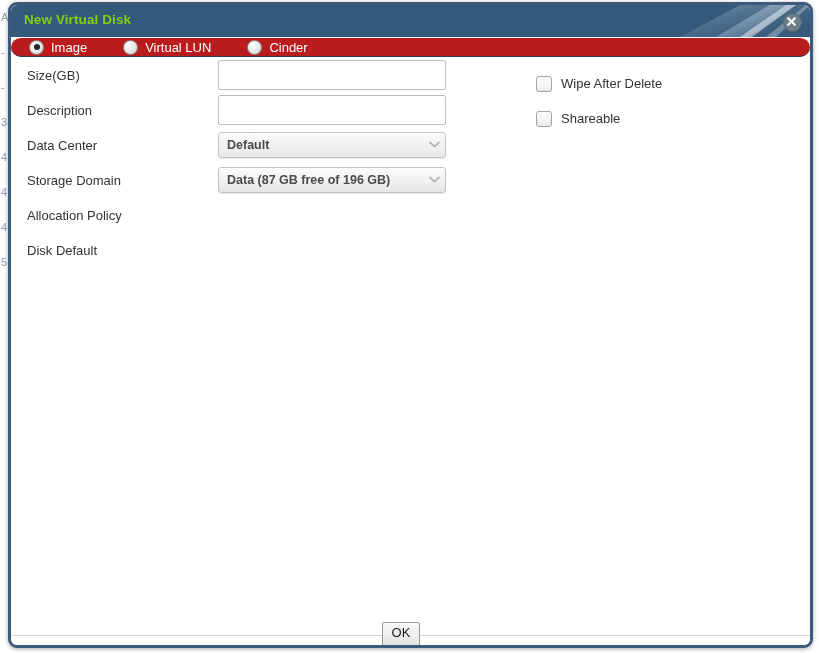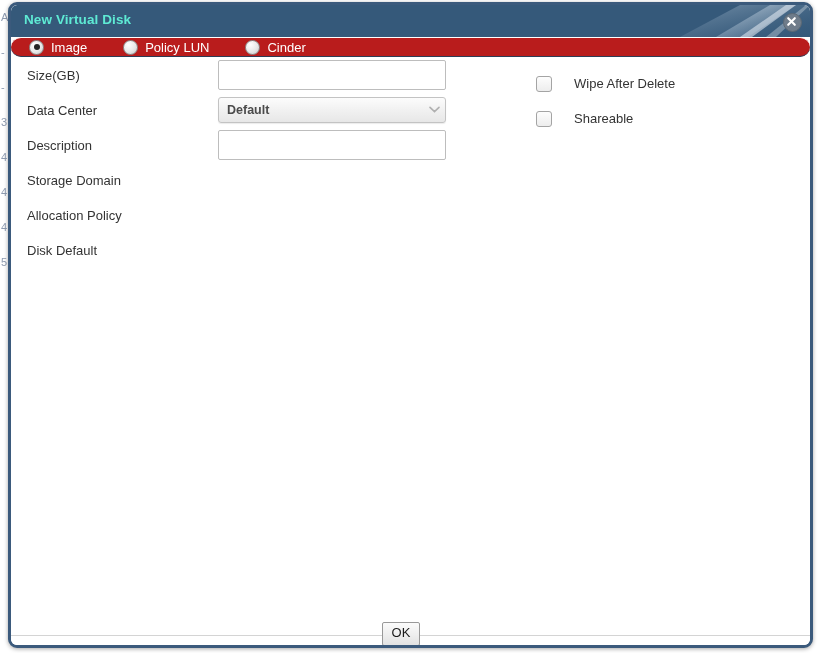--- a/index.html
+++ b/index.html
@@ -66,21 +66,21 @@
   .titlebar-swoosh {
     position: absolute;
     right: 0; top: 0;
     width: 190px; height: 32px;
     pointer-events: none;
   }
   .title-text {
     position: absolute;
     left: 13px;
     top: 7px;
-    color: #5eead4;
+    color: #84cc16;
     font-size: 13.5px;
     font-weight: bold;
     letter-spacing: 0.1px;
   }
   .close-btn {
     position: absolute;
     right: 8px;
     top: 8px;
     width: 17px;
     height: 17px;
@@ -230,21 +230,21 @@
     height: 16px;
     box-sizing: border-box;
     border: 1px solid #a4a4a4;
     border-radius: 3px;
     background: linear-gradient(#fdfdfd, #ededed);
     flex: none;
   }
   .check-label {
     font-size: 13px;
     color: #333333;
-    margin-left: 22px;
+    margin-left: 9px;
     white-space: nowrap;
   }
 
   
   .footer {
     position: relative;
     height: 34px;
     background: #ffffff;
     border-top: 1px solid #d4d4d4;
     display: flex;
@@ -318,63 +318,73 @@
     </div>
   </div>
 
   <div class="radio-bar">
     <div class="radio-item">
       <span class="radio-dot checked"></span>
       <span class="radio-label">Image</span>
     </div>
     <div class="radio-item">
       <span class="radio-dot"></span>
-      <span class="radio-label">Policy LUN</span>
+      <span class="radio-label">Virtual LUN</span>
     </div>
     <div class="radio-item">
       <span class="radio-dot"></span>
       <span class="radio-label">Cinder</span>
     </div>
   </div>
 
   <div class="content">
 
     <div class="form-col">
 
       <div class="form-row">
         <div class="form-label">Size(GB)</div>
         <div class="field-wrap">
           <input class="text-input" type="text" value="" placeholder="" style="">
         </div>
       </div>
 
+
+      <div class="form-row">
+        <div class="form-label">Description</div>
+        <div class="field-wrap">
+          <input class="text-input" type="text" value="" placeholder="" style="">
+        </div>
+      </div>
 
       <div class="form-row">
         <div class="form-label">Data Center</div>
         <div class="field-wrap">
           <div class="select-box">
             <span class="select-value">Default</span>
             <span class="select-arrow">
               <svg width="11" height="7" viewBox="0 0 11 7">
                 <path d="M1 1.3 L5.5 5.6 L10 1.3" stroke="#b0b0b0" stroke-width="1.6" fill="none" stroke-linecap="round"></path>
               </svg>
             </span>
           </div>
         </div>
       </div>
 
       <div class="form-row">
-        <div class="form-label">Description</div>
+        <div class="form-label">Storage Domain</div>
         <div class="field-wrap">
-          <input class="text-input" type="text" value="" placeholder="" style="">
+          <div class="select-box">
+            <span class="select-value">Data (87 GB free of 196 GB)</span>
+            <span class="select-arrow">
+              <svg width="11" height="7" viewBox="0 0 11 7">
+                <path d="M1 1.3 L5.5 5.6 L10 1.3" stroke="#b0b0b0" stroke-width="1.6" fill="none" stroke-linecap="round"></path>
+              </svg>
+            </span>
+          </div>
         </div>
-      </div>
-
-      <div class="form-row">
-        <div class="form-label">Storage Domain</div>
       </div>
 
       <div class="form-row">
         <div class="form-label">Allocation Policy</div>
       </div>
 
       <div class="form-row">
         <div class="form-label">Disk Default</div>
       </div>
 

